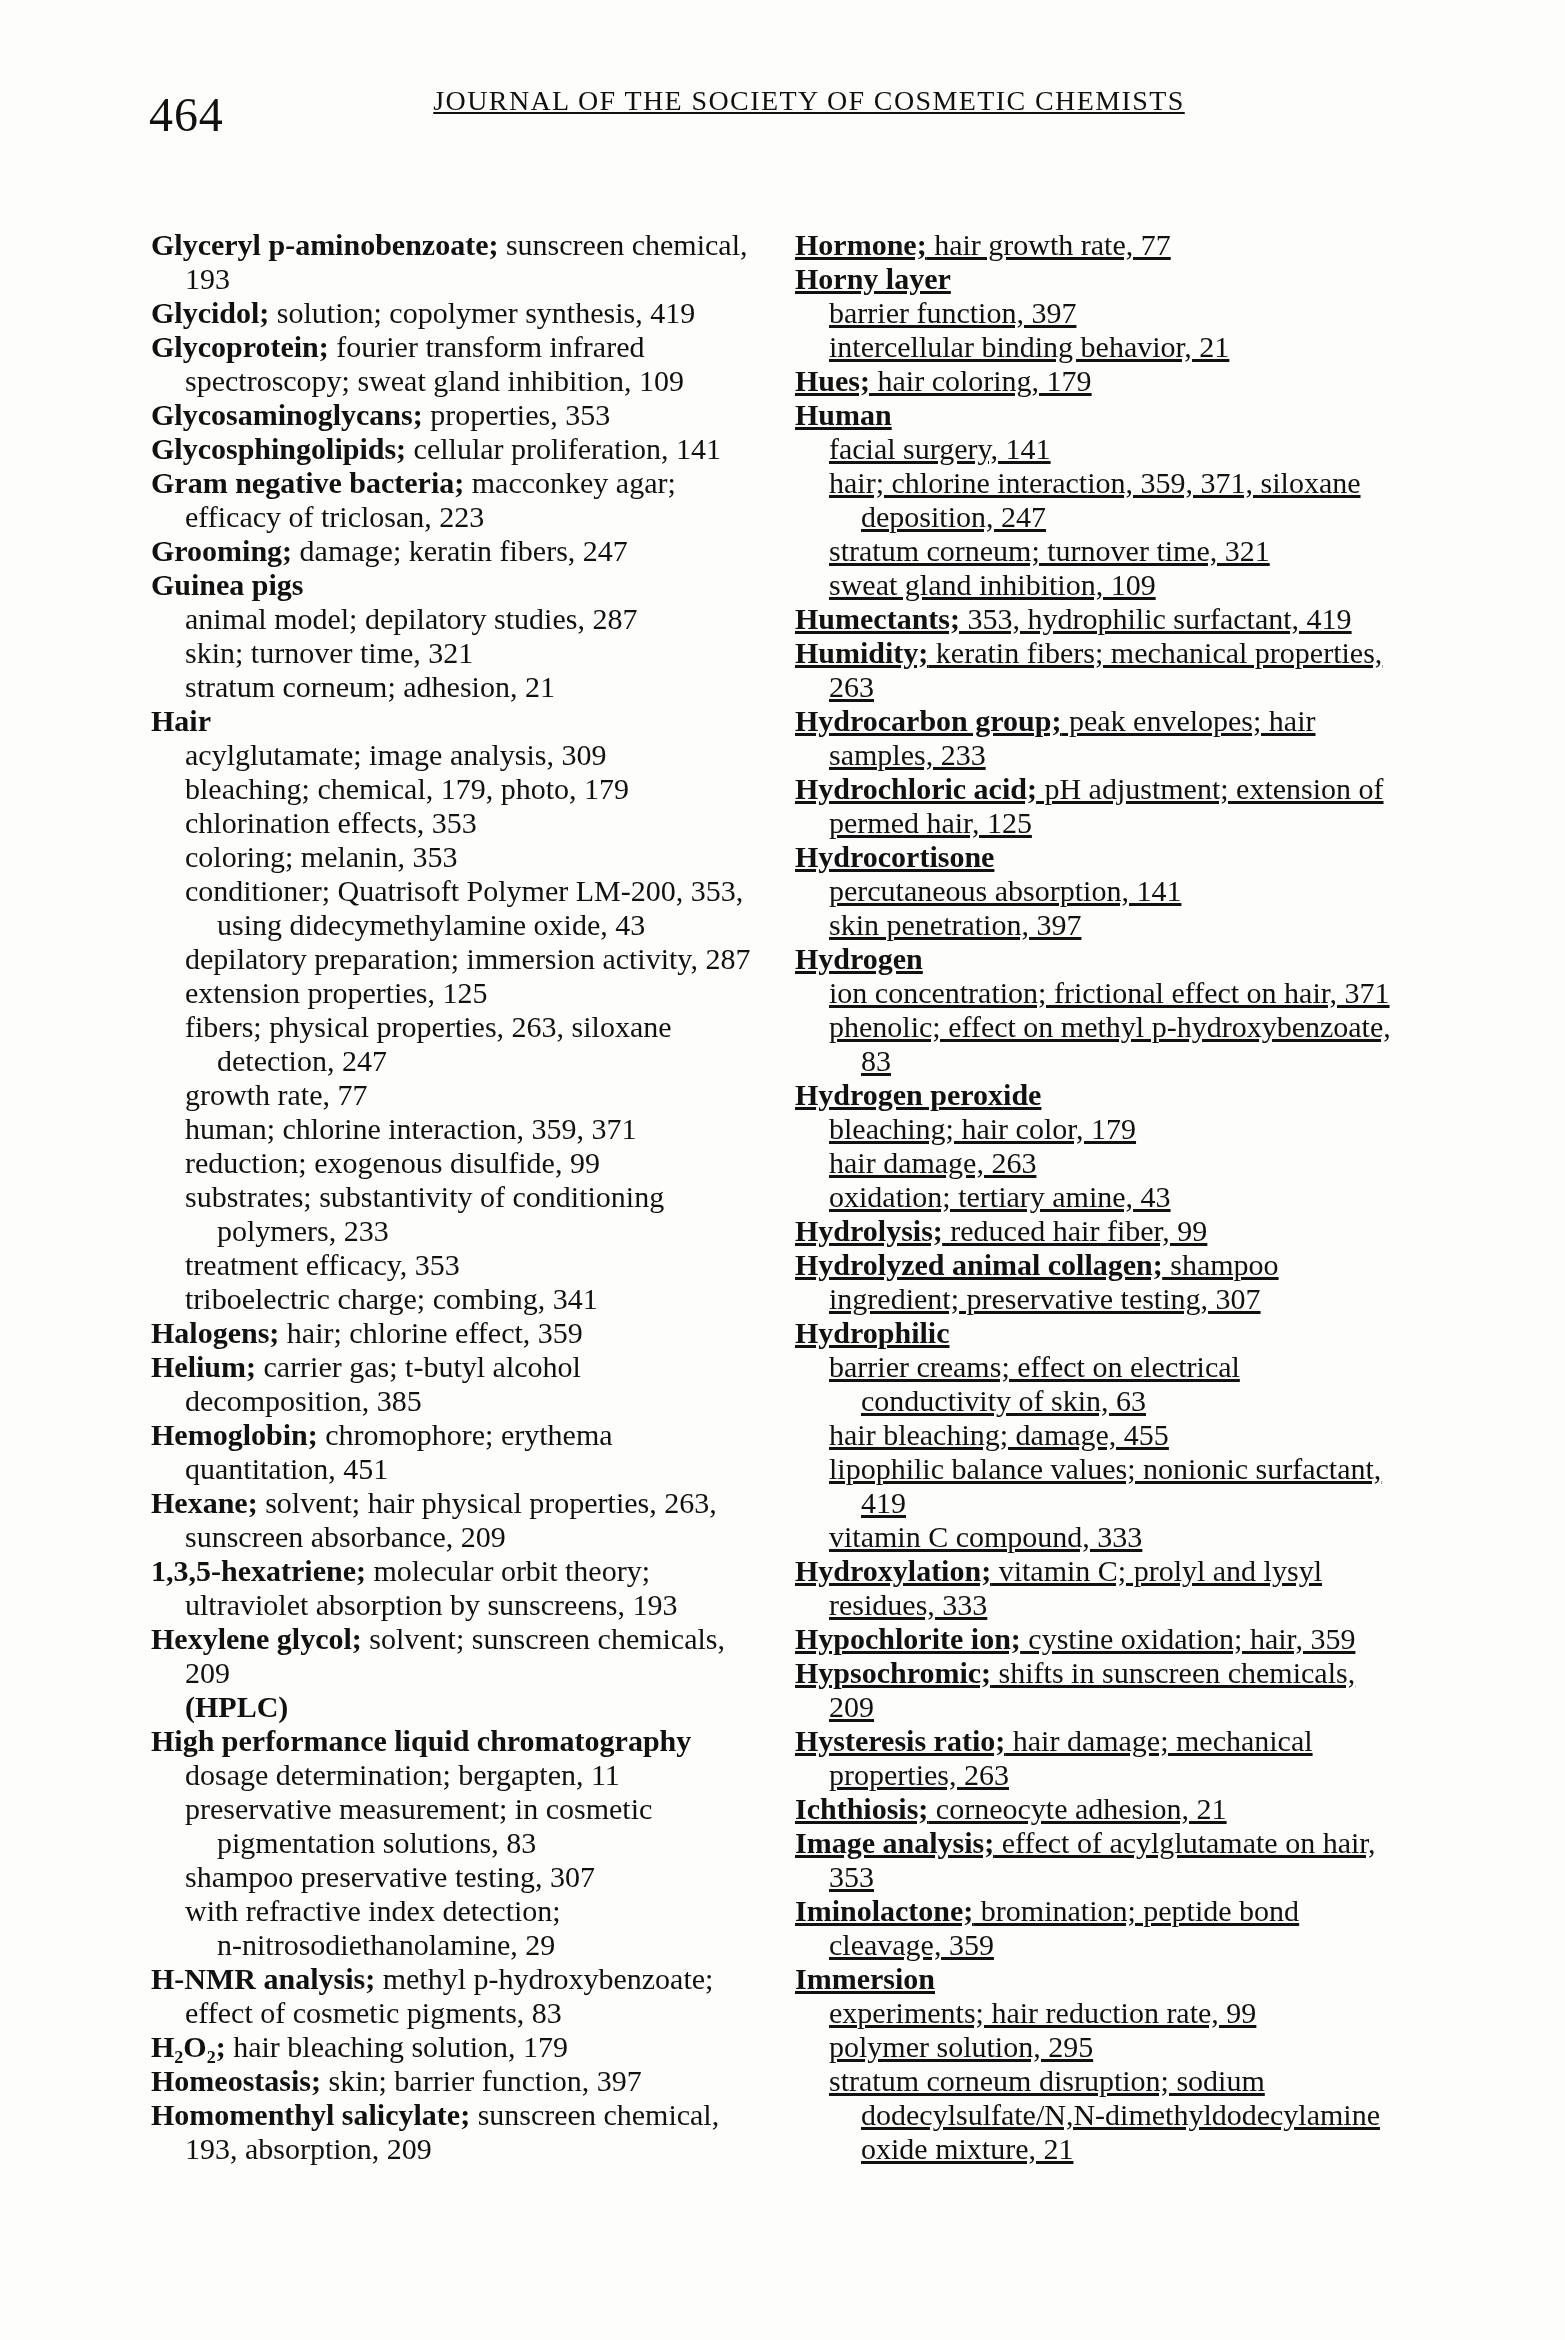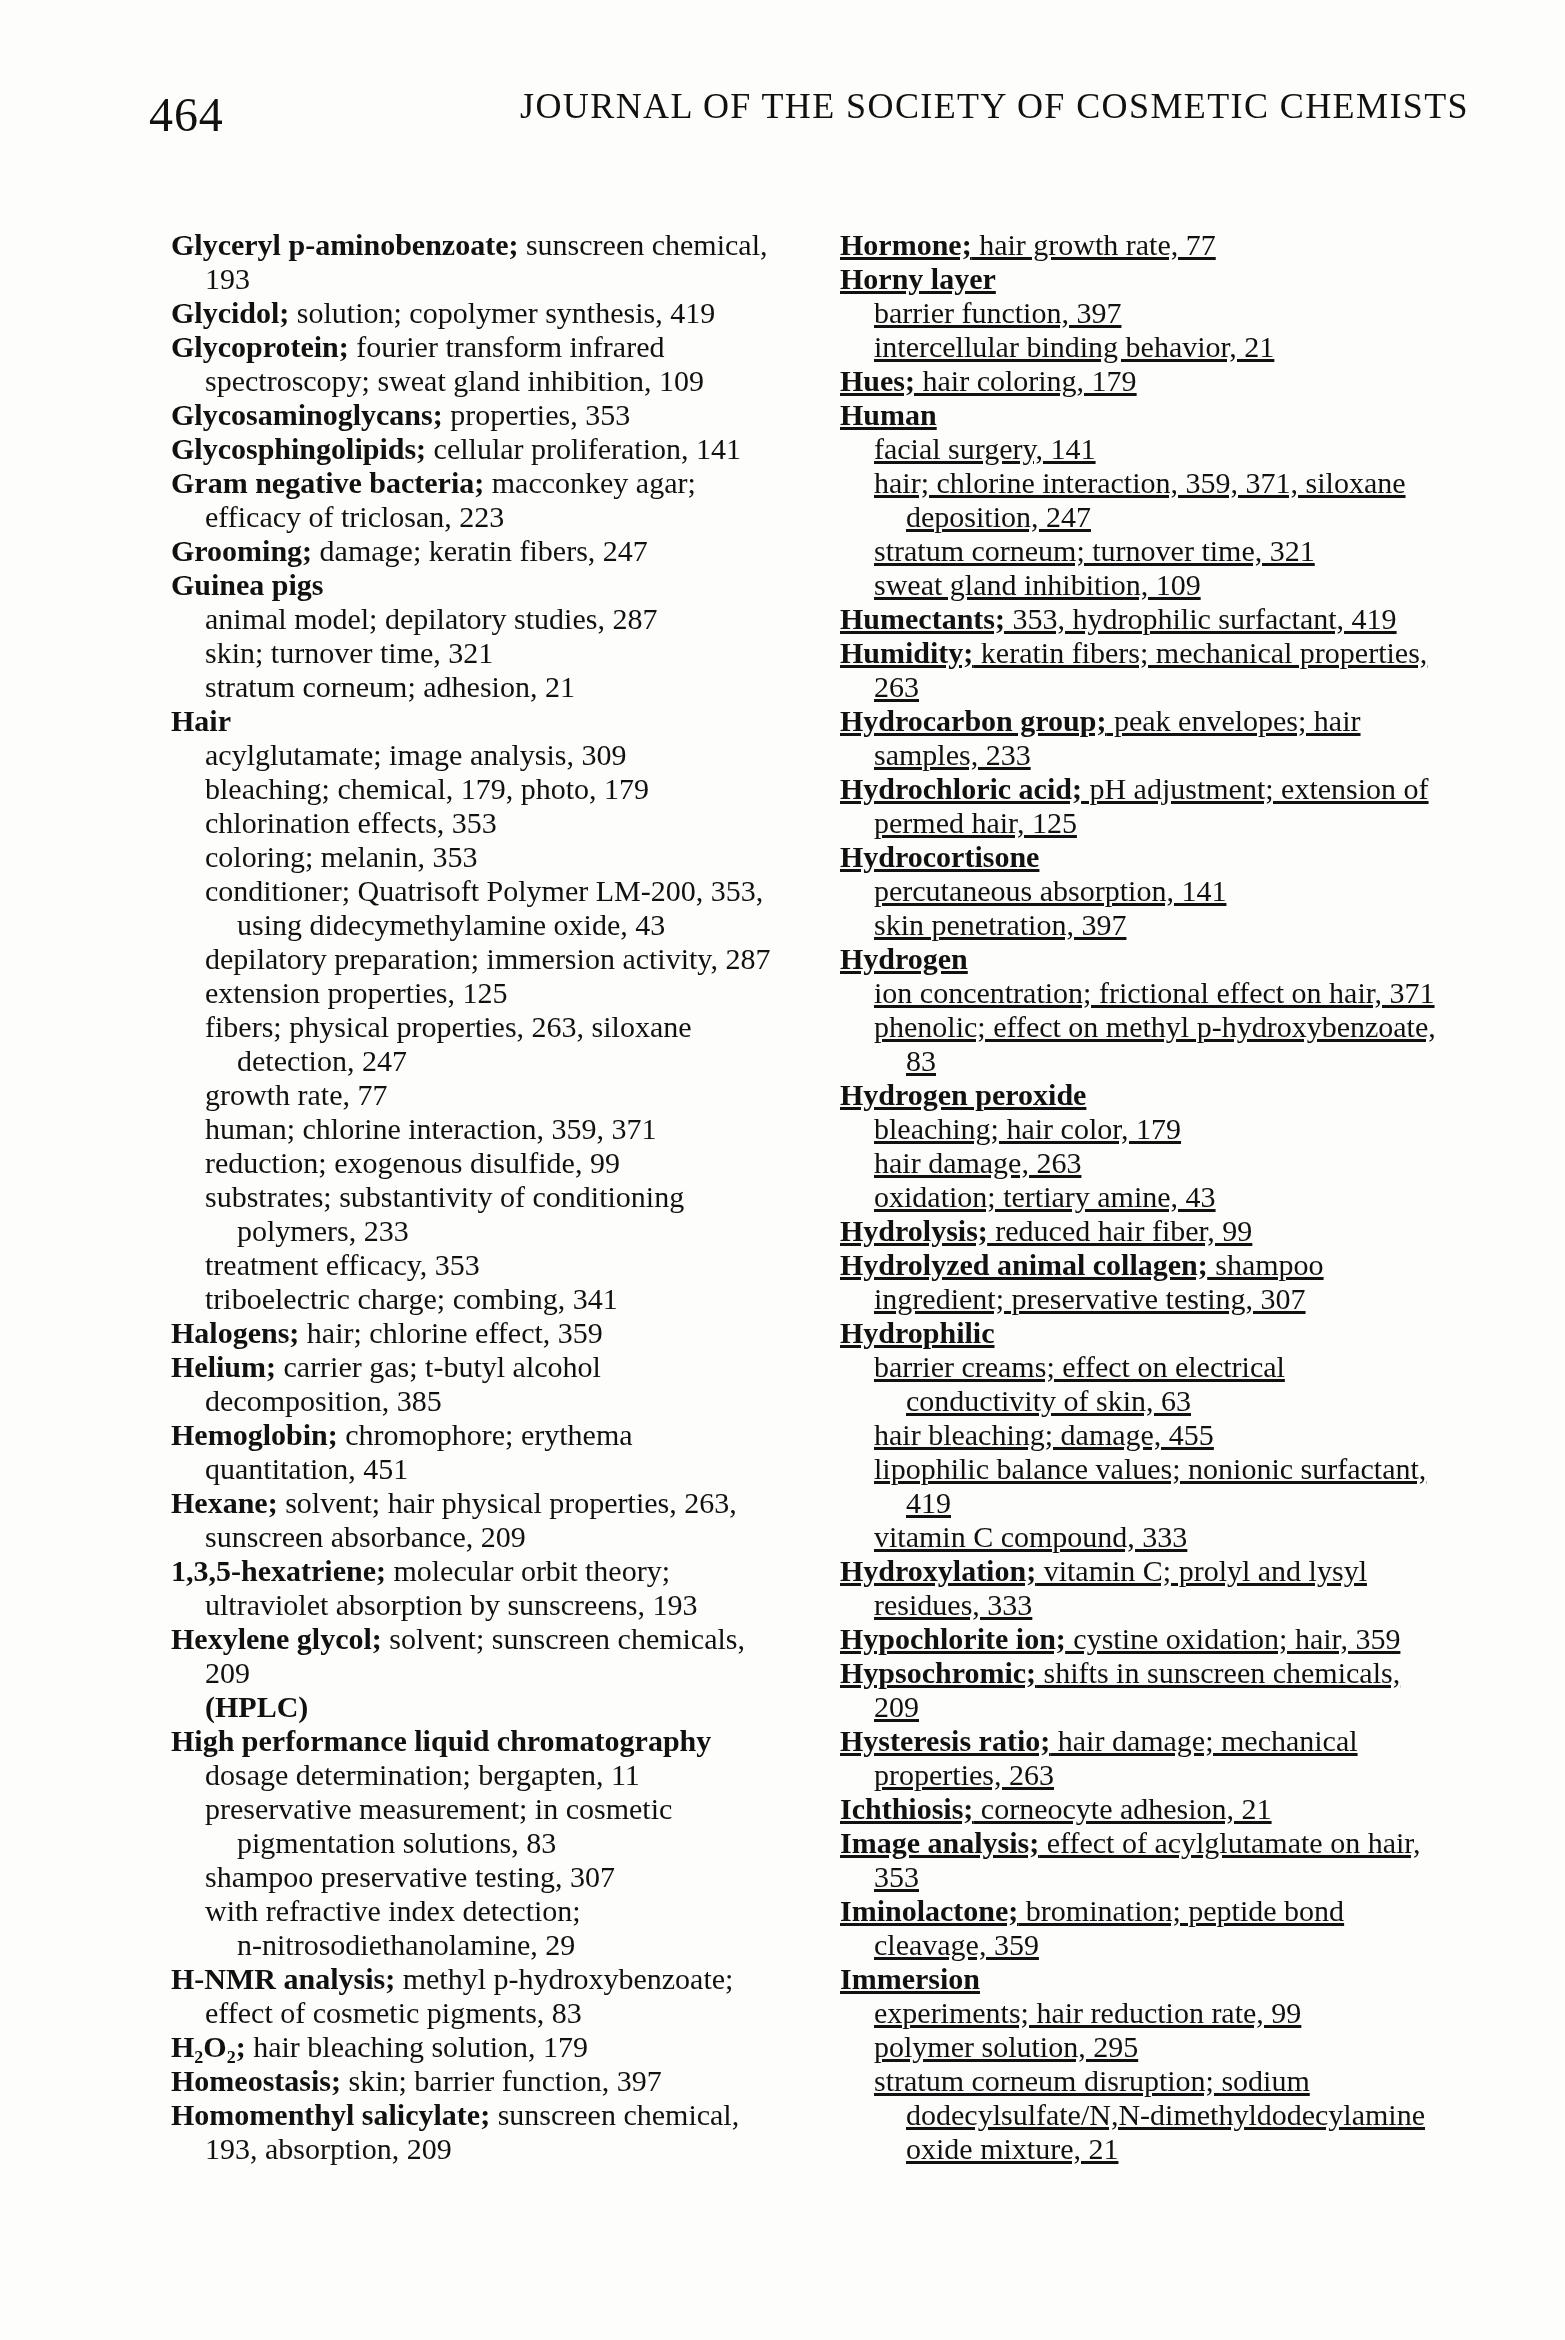--- a/index.html
+++ b/index.html
@@ -20,32 +20,32 @@
     height: 43px;
   }
   .page-number {
     position: absolute;
     left: 0;
     top: 1.9px;
     font-size: 48px;
     letter-spacing: 0.9px;
   }
   .journal-title {
-    text-align: right;
-    font-size: 36px;
+    text-align: center;
+    font-size: 28px;
     letter-spacing: 1.4px;
     white-space: nowrap;
+    text-decoration: underline;
   }
   .index-body {
     position: absolute;
     top: 228px;
     left: 151px;
     display: flex;
-    gap: 38px;
-    margin-left: 20px;
+    gap: 13px;
   }
   .index-column { }
   .col-left  { width: 631px; }
   .col-right { width: 664px; text-decoration: underline; }
   .line {
     font-size: 30px;
     line-height: 34px;
     white-space: nowrap;
   }
   .line b { font-weight: bold; }

